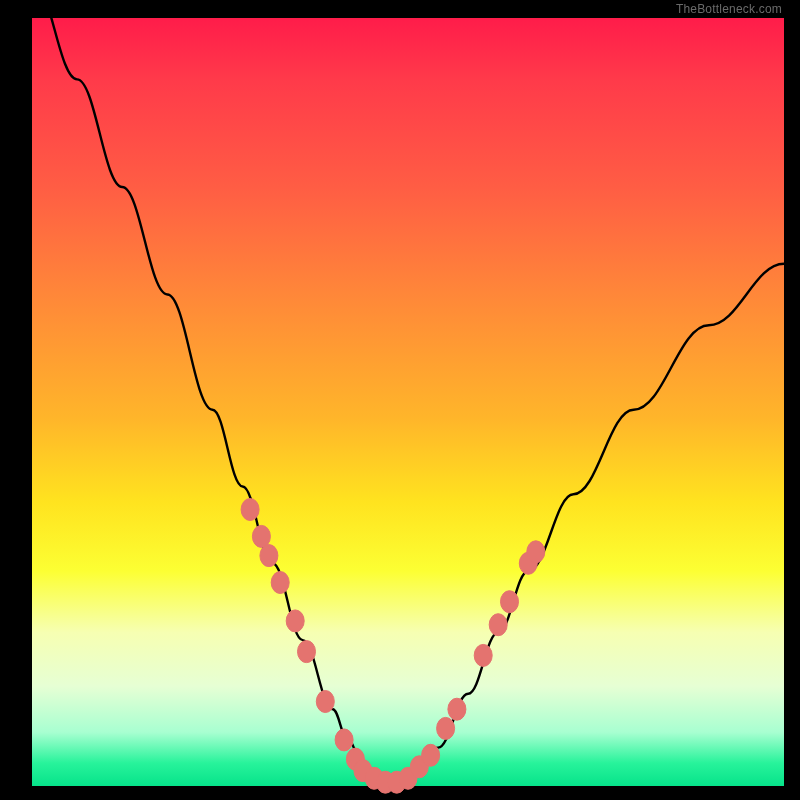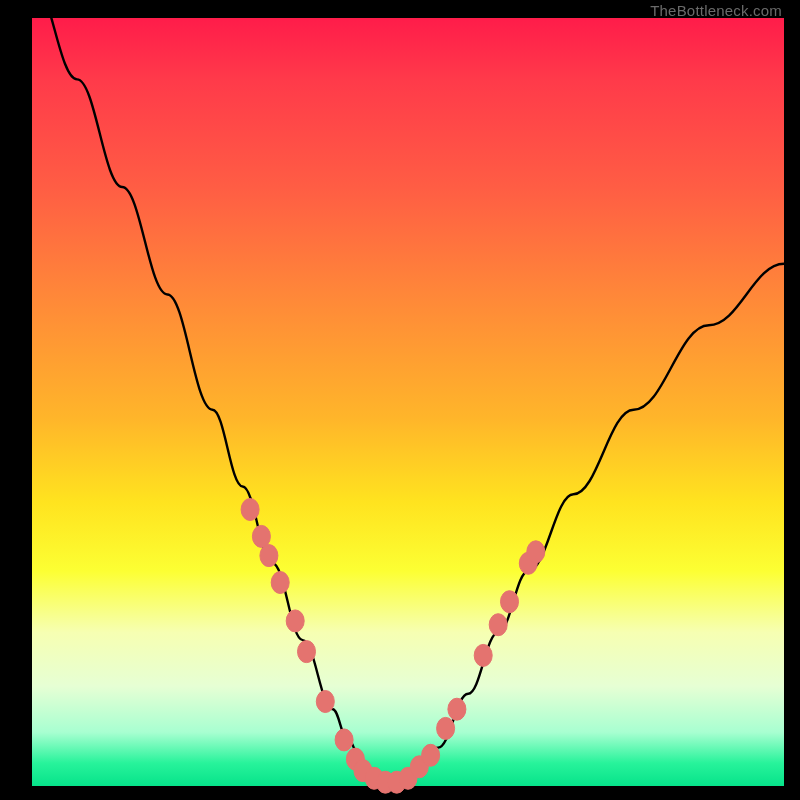--- a/index.html
+++ b/index.html
@@ -37,21 +37,21 @@
       #e6ffd4 87%,
       #a8ffd1 93%,
       #28f39b 97%,
       #06e38a 100%);
   }
   .watermark {
     position: absolute;
     top: 2px;
     right: 18px;
     color: #6a6a6a;
-    font-size: 15px;
+    font-size: 12px;
     letter-spacing: 0.2px;
     font-weight: 500;
   }
   svg.curve {
     position: absolute;
     left: 0;
     top: 0;
     width: 752px;
     height: 768px;
     overflow: visible;

